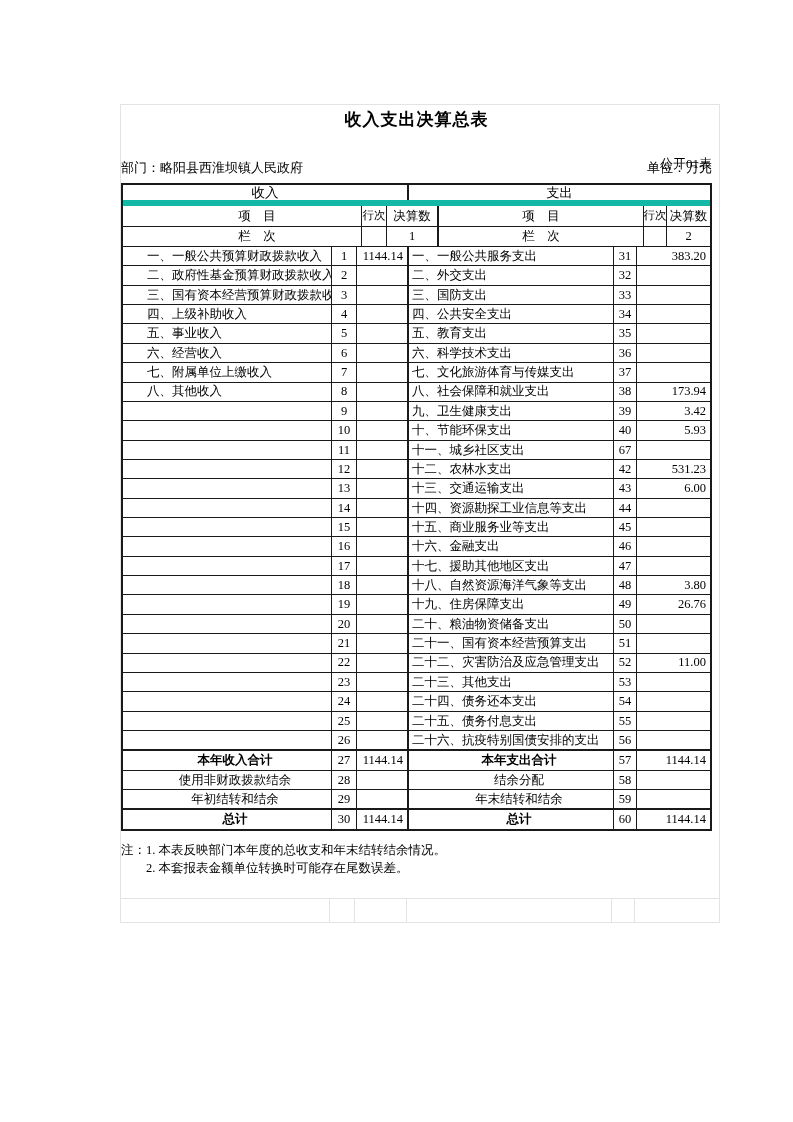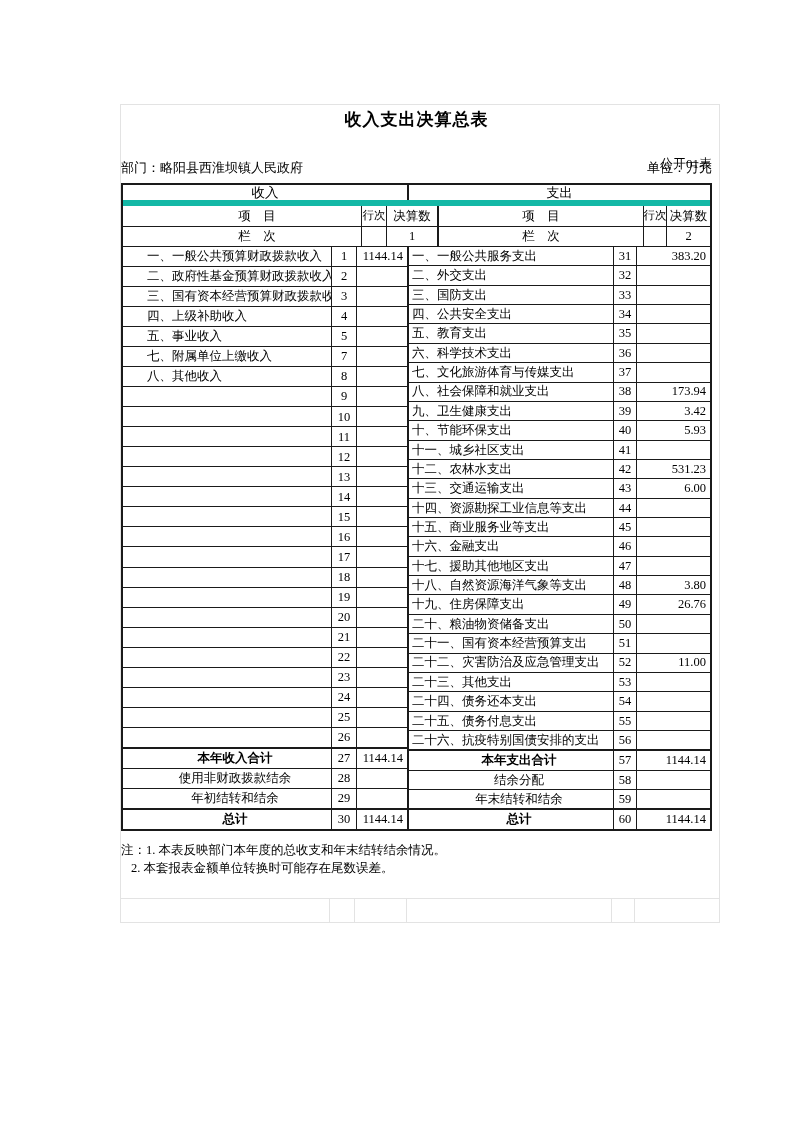--- a/index.html
+++ b/index.html
@@ -46,21 +46,21 @@
   .half.left .c-label{width:209px;padding-left:24px;}
   .half.right .c-label{width:205px;}
   .c-line{border-right:1px solid #1a1a1a;justify-content:center;}
   .half.left .c-line{width:25px;}
   .half.right .c-line{width:23px;}
   .c-val{flex:1;justify-content:flex-end;padding-right:4px;}
   .row.sum .c-label{justify-content:center;padding-left:16px;}
   .row.bold .c-label{font-weight:bold;}
 
   .notes{left:121px;top:841px;font-size:12.5px;line-height:18px;}
-  .notes .l2{margin-left:10px;font-family:Liberation Serif, serif;}
+  .notes .l2{margin-left:25px;font-family:Liberation Serif, serif;}
 
   .ghost-row{left:120px;top:898px;width:600px;height:25px;display:flex;border:1px solid #e3e3e3;}
   .ghost-row .g{border-right:1px solid #e3e3e3;height:100%;}
   .ghost-row .g:last-child{border-right:none;flex:1;}
   .g1{width:209px;} .g2{width:25px;} .g3{width:52px;} .g4{width:205px;} .g5{width:23px;}
 </style>
 </head>
 <body>
 
 <div class="abs sheet-outline"></div>
@@ -116,20 +116,25 @@
         <div class="cell c-label">四、上级补助收入</div>
         <div class="cell c-line">4</div>
         <div class="cell c-val"></div>
       </div>
         <div class="row">
         <div class="cell c-label">五、事业收入</div>
         <div class="cell c-line">5</div>
         <div class="cell c-val"></div>
       </div>
         <div class="row">
+        <div class="cell c-label">六、经营收入</div>
+        <div class="cell c-line">6</div>
+        <div class="cell c-val"></div>
+      </div>
+        <div class="row">
         <div class="cell c-label">七、附属单位上缴收入</div>
         <div class="cell c-line">7</div>
         <div class="cell c-val"></div>
       </div>
         <div class="row">
         <div class="cell c-label">八、其他收入</div>
         <div class="cell c-line">8</div>
         <div class="cell c-val"></div>
       </div>
         <div class="row">
@@ -290,21 +295,21 @@
         <div class="cell c-line">39</div>
         <div class="cell c-val">3.42</div>
       </div>
         <div class="row">
         <div class="cell c-label">十、节能环保支出</div>
         <div class="cell c-line">40</div>
         <div class="cell c-val">5.93</div>
       </div>
         <div class="row">
         <div class="cell c-label">十一、城乡社区支出</div>
-        <div class="cell c-line">41</div>
+        <div class="cell c-line">67</div>
         <div class="cell c-val"></div>
       </div>
         <div class="row">
         <div class="cell c-label">十二、农林水支出</div>
         <div class="cell c-line">42</div>
         <div class="cell c-val">531.23</div>
       </div>
         <div class="row">
         <div class="cell c-label">十三、交通运输支出</div>
         <div class="cell c-line">43</div>

